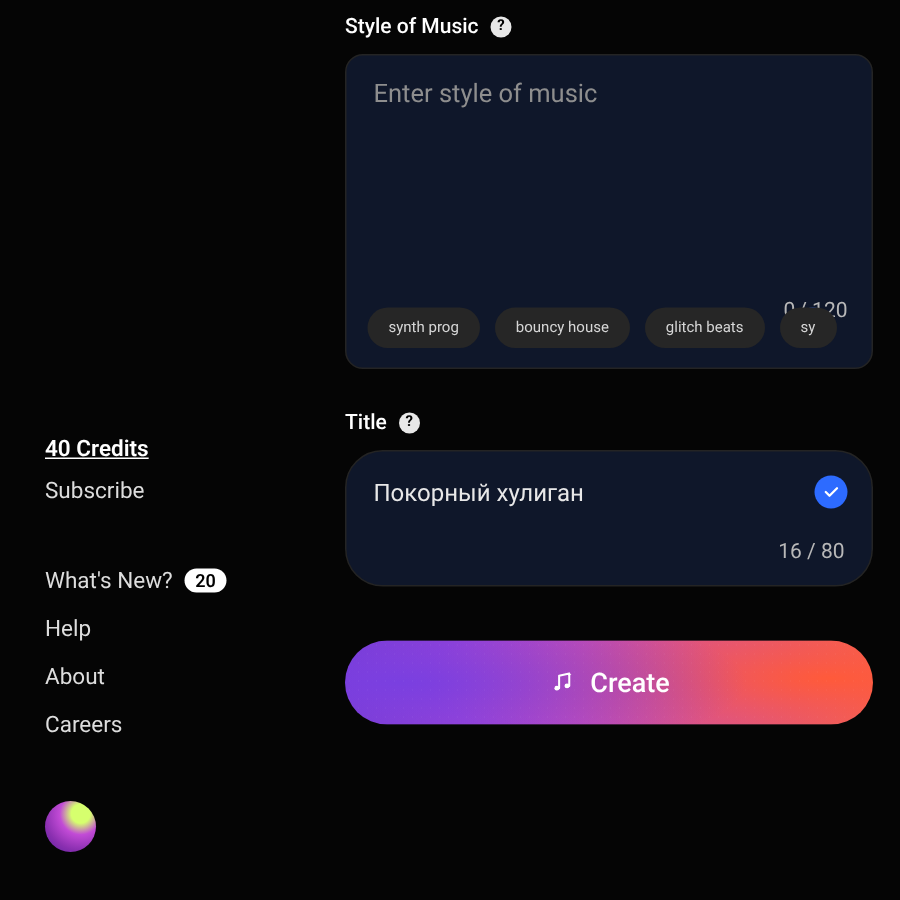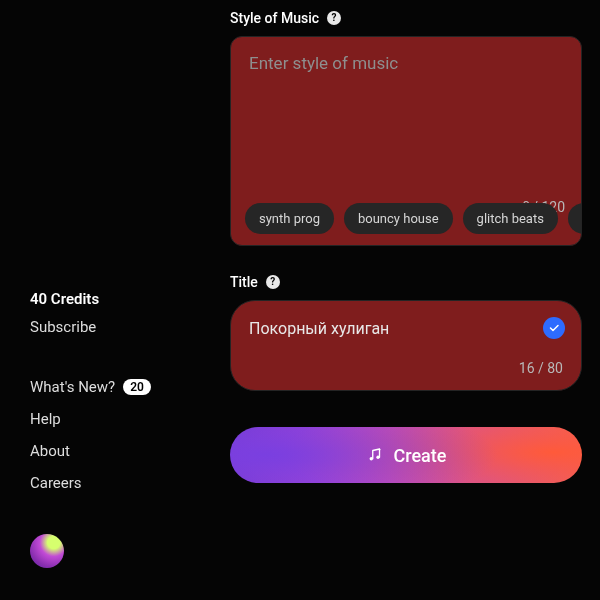--- a/index.html
+++ b/index.html
@@ -19,20 +19,21 @@
   .sidebar {
     position: absolute;
     left: 30px; top: 290px;
     display: flex; flex-direction: column;
     gap: 14px;
     font-size: 15px;
   }
   .credits {
     font-weight: 600;
     margin-bottom: -4px;
+    text-decoration: underline;
   }
   .side-link {
     color: #ddd;
     font-weight: 400;
     cursor: pointer;
   }
   .sep { height: 14px; }
   .wn-row { display: flex; align-items: center; gap: 8px; text-align: right; }
   .wn-badge {
     background: #fff; color: #000;
@@ -69,21 +70,21 @@
     width: 14px; height: 14px;
     border-radius: 50%;
     background: #e8e8e8;
     color: #000;
     font-size: 10px; font-weight: 700;
     display: flex; align-items: center; justify-content: center;
     line-height: 1;
   }
 
   .card {
-    background: #7f1d1d;
+    background: #0f172a;
     border: 1px solid #242424;
     border-radius: 12px;
     position: relative;
     overflow: hidden;
   }
 
   
   .style-card {
     height: 210px;
     display: flex; flex-direction: column;
@@ -121,21 +122,21 @@
     height: 54px;
     display: flex; align-items: center;
     gap: 10px;
     padding-left: 14px;
     overflow: hidden;
     white-space: nowrap;
   }
   .tag {
     background: #262626;
     color: #d6d6d6;
-    font-size: 13px;
+    font-size: 10px;
     padding: 8px 14px;
     border-radius: 999px;
     cursor: pointer;
     flex: 0 0 auto;
   }
 
   
   .title-block { margin-top: 28px; }
   .title-card {
     padding: 18px 18px 14px;

